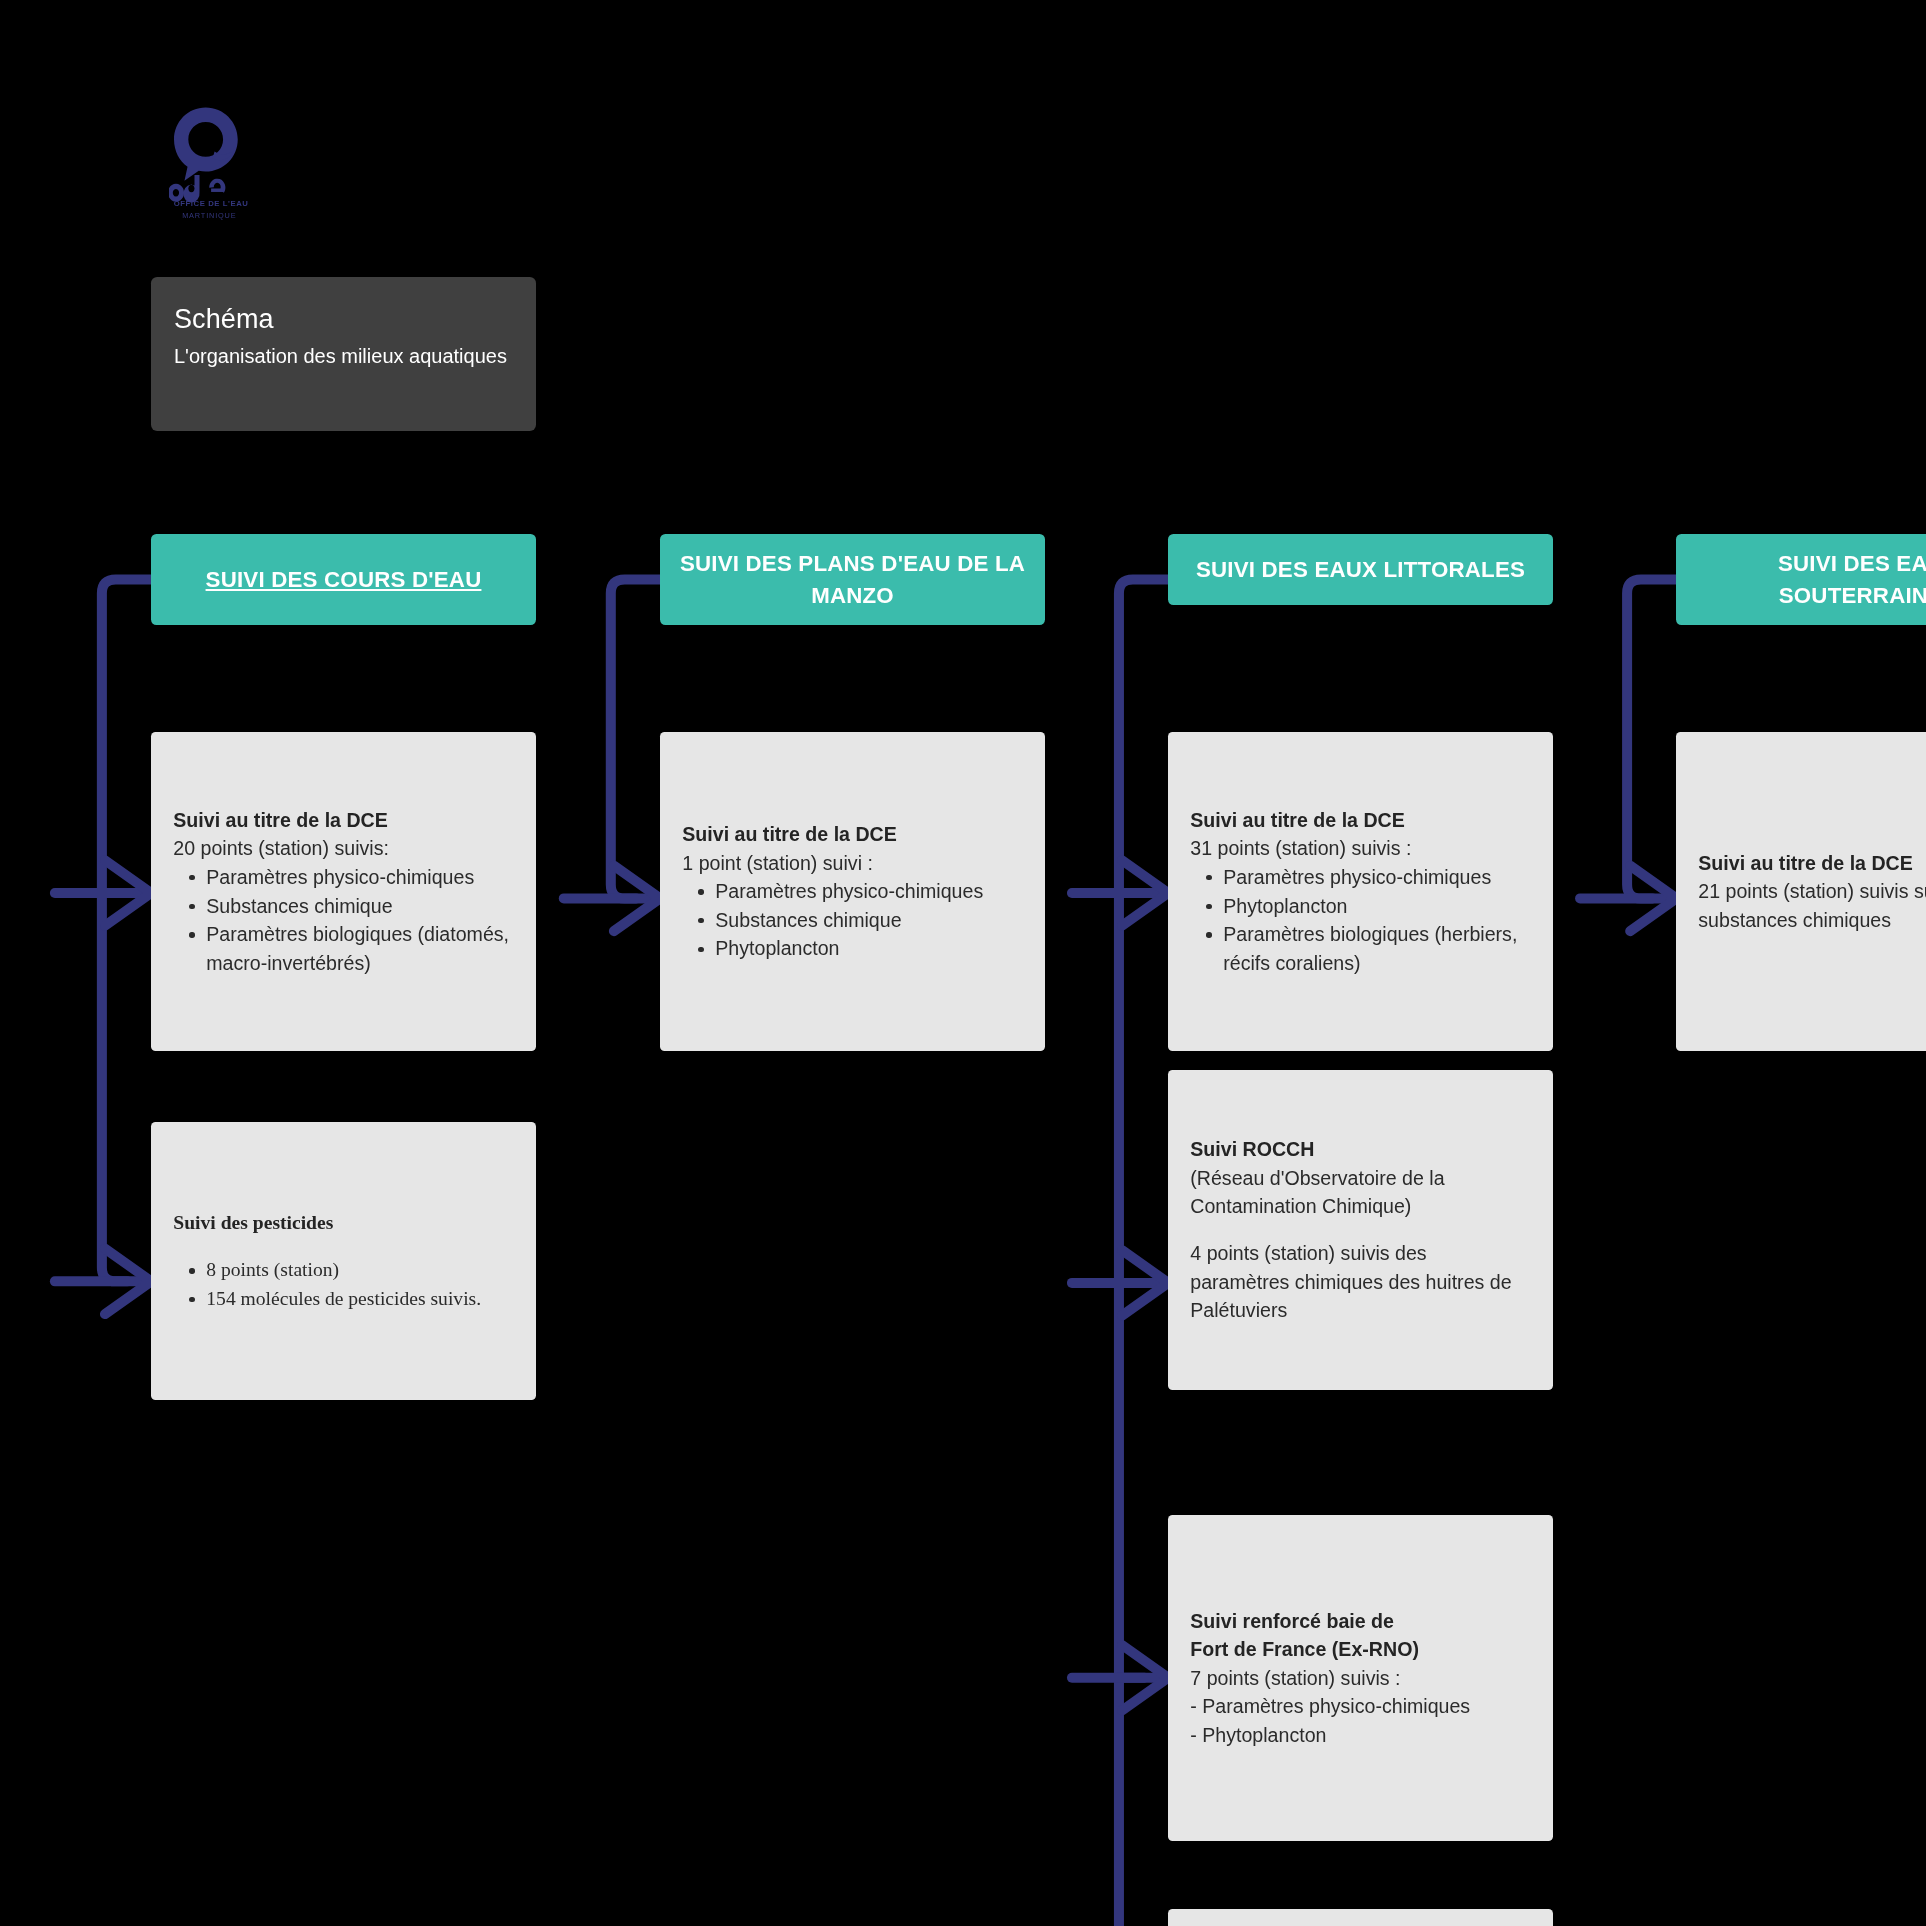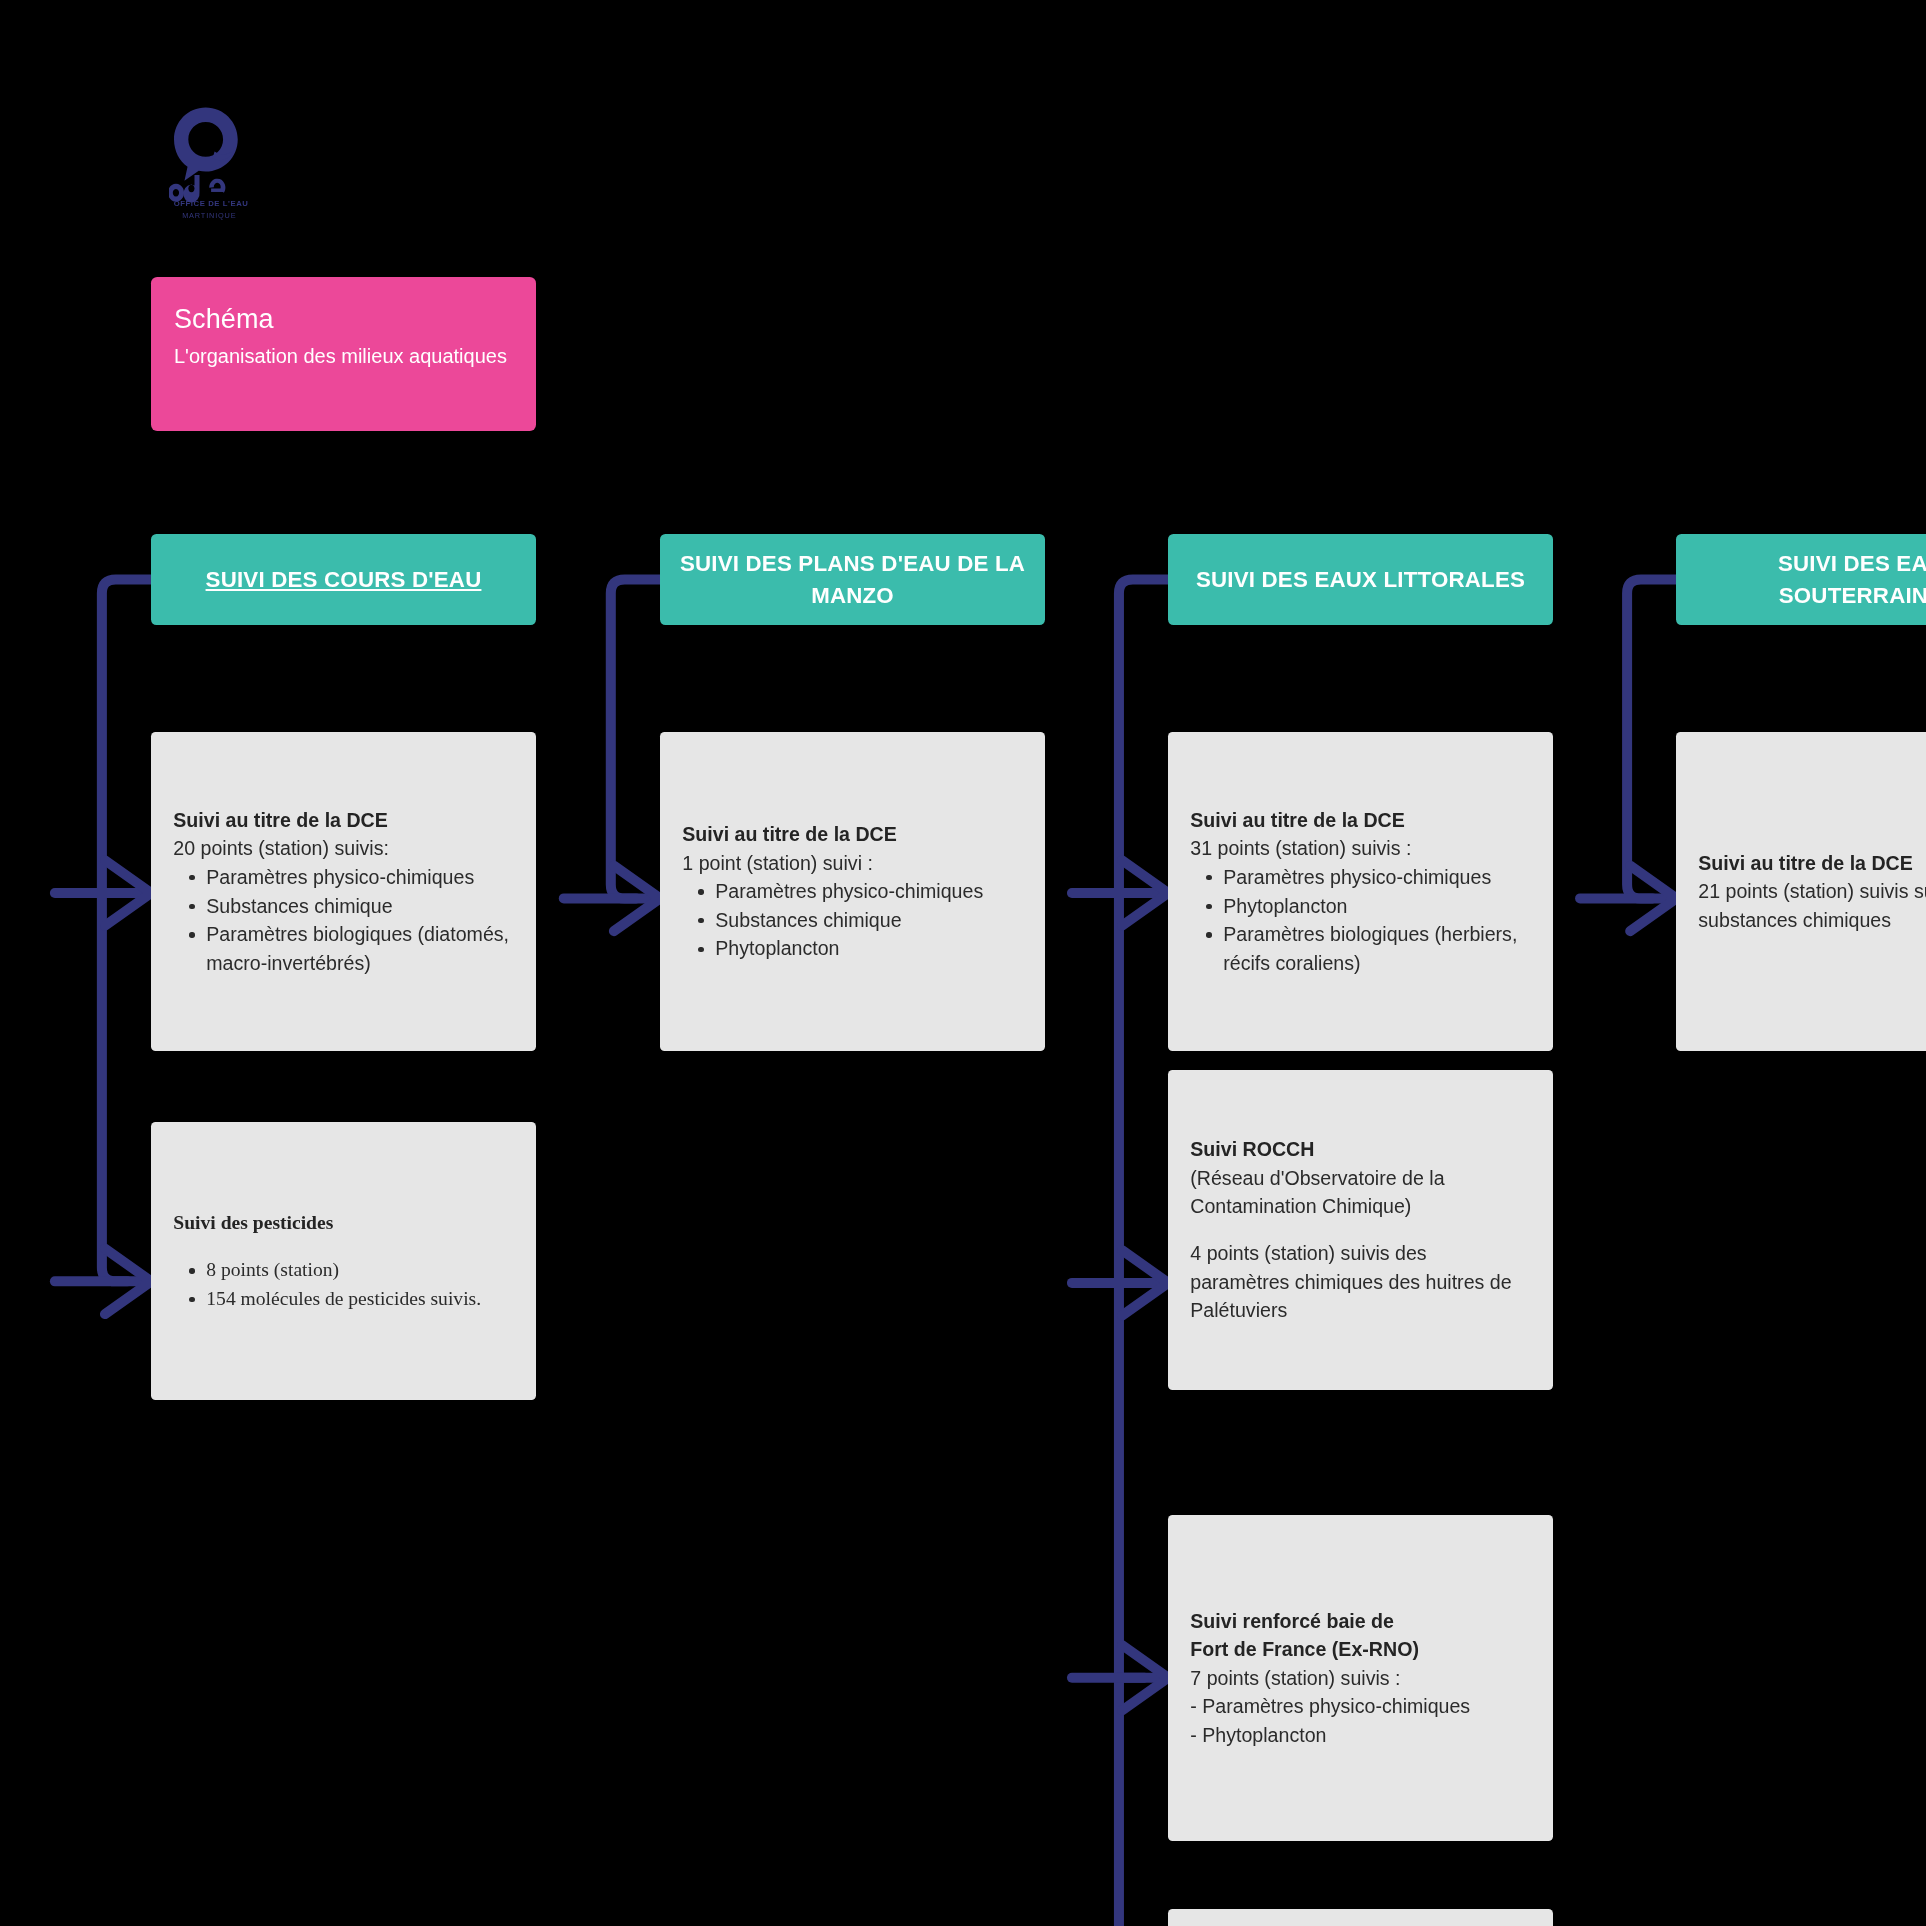--- a/index.html
+++ b/index.html
@@ -10,21 +10,21 @@
   }
   .stage{position:absolute;left:0;top:0;width:2167px;height:2330px;}
 
   
   .logo{position:absolute;left:169px;top:105px;width:112px;height:116px;}
   .logo svg{display:block;}
 
   
   .schema{
     position:absolute;left:151px;top:277px;width:385px;height:154px;
-    background:#ec4899;border-radius:6.2px;color:#fff;
+    background:#404040;border-radius:6.2px;color:#fff;
     box-sizing:border-box;padding:28px 23px 0 23px;
   }
   .schema-title{font-size:27px;font-weight:400;line-height:1.05;letter-spacing:0.1px;}
   .schema-sub{font-size:20px;font-weight:400;line-height:1.42;margin-top:8.5px;}
 
   
   .col{position:absolute;top:0;width:385px;}
   .col1{left:151px;}
   .col2{left:660px;}
   .col3{left:1168px;}
@@ -154,21 +154,21 @@
       <div class="p">1 point (station) suivi :</div>
       <ul>
         <li>Paramètres physico-chimiques</li>
         <li>Substances chimique</li>
         <li>Phytoplancton</li>
       </ul>
     </div>
   </div>
 
   <div class="col col3">
-    <div class="hdr" style="top:534px;height:91px;">SUIVI DES EAUX LITTORALES</div>
+    <div class="hdr" style="top:534px;height:71px;">SUIVI DES EAUX LITTORALES</div>
 
     <div class="card" style="top:732px;height:319px;">
       <div class="t">Suivi au titre de la DCE</div>
       <div class="p">31 points (station) suivis :</div>
       <ul>
         <li>Paramètres physico-chimiques</li>
         <li>Phytoplancton</li>
         <li>Paramètres biologiques (herbiers, récifs coraliens)</li>
       </ul>
     </div>

